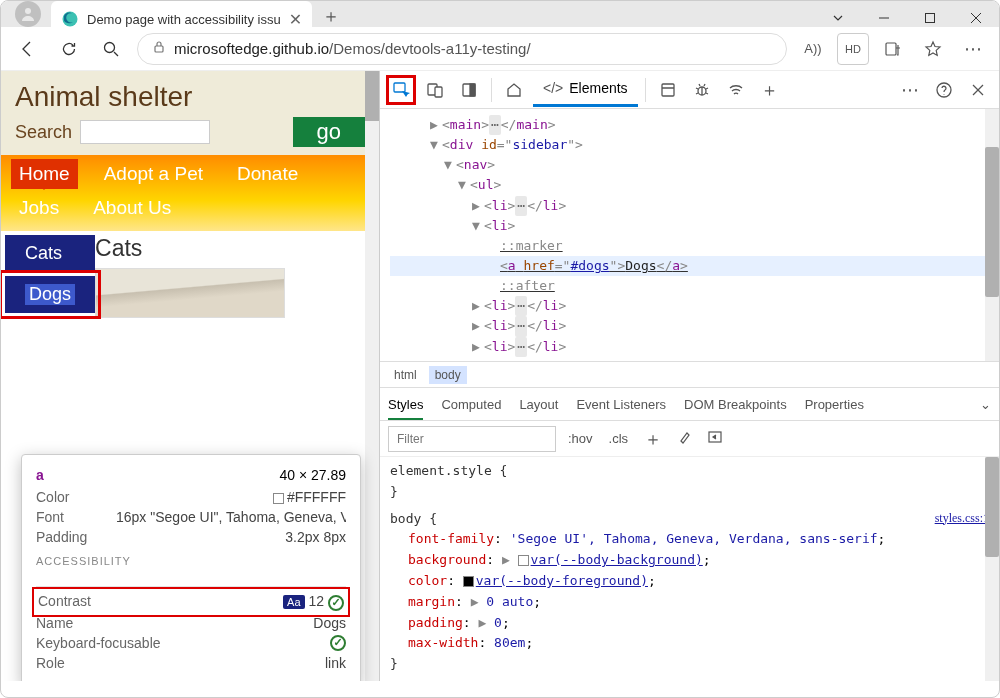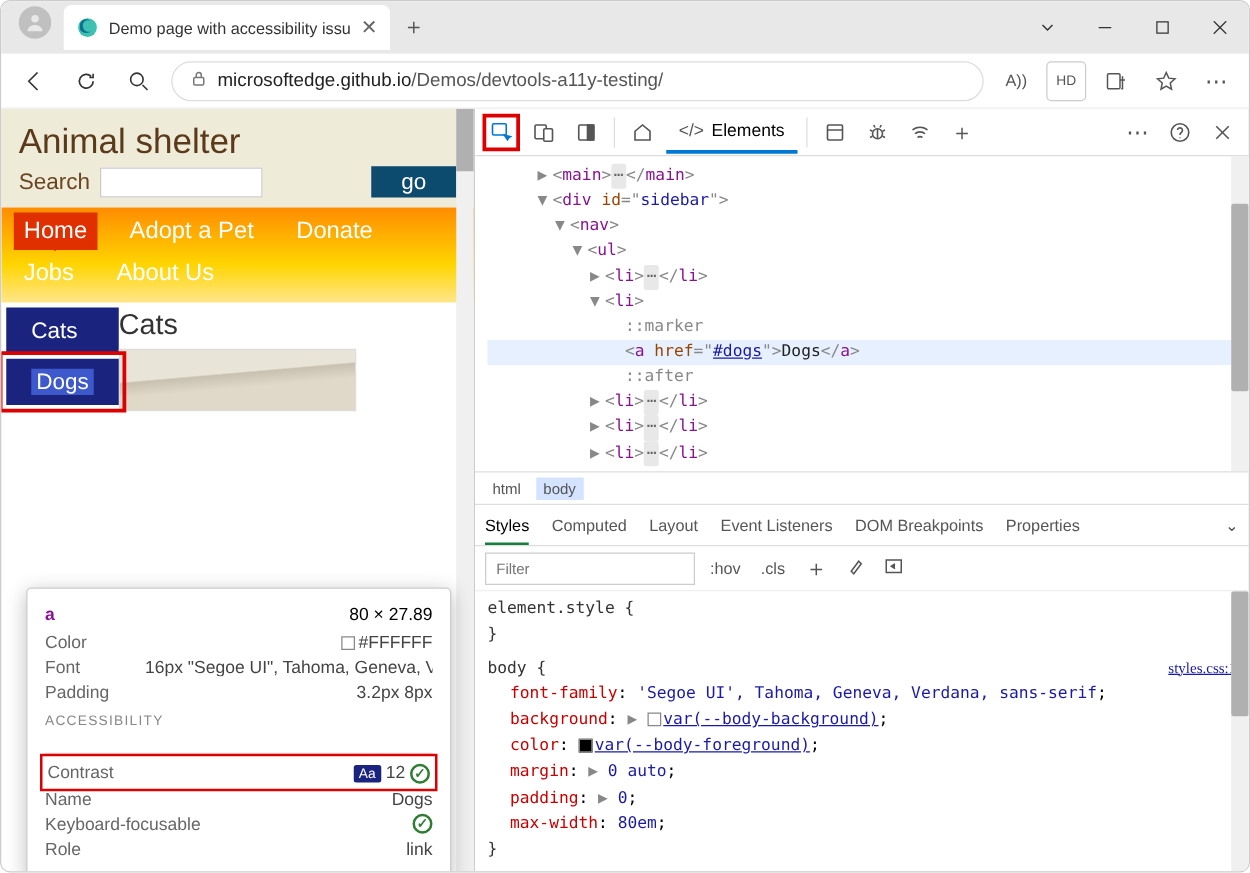--- a/index.html
+++ b/index.html
@@ -1,19 +1,19 @@
 <!DOCTYPE html>
 <html><head>
 <meta charset="utf-8">
 <style>
 * { box-sizing: border-box; margin: 0; padding: 0; }
 body { font-family: "Segoe UI", Tahoma, Geneva, Verdana, sans-serif; font-size: 13px; background: #fff; overflow: hidden; width: 1000px; height: 698px; border: 1px solid #ccc; border-radius: 8px; position: relative; }
 
 
-.titlebar { height: 42px; background: #e8e8e8; display: flex; align-items: center; }
+.titlebar { height: 26px; background: #e8e8e8; display: flex; align-items: flex-start; }
 .profile-circle { width: 26px; height: 26px; background: #c0c0c0; border-radius: 50%; margin: 0 10px 8px 14px; display: flex; align-items: center; justify-content: center; }
 .profile-circle svg { width: 16px; height: 16px; fill: #e8e8e8; }
 .tab { background: #fff; height: 36px; border-radius: 6px 6px 0 0; display: flex; align-items: center; padding: 0 10px; gap: 8px; min-width: 260px; }
 .tab-favicon { width: 18px; height: 18px; }
 .tab-title { font-size: 13px; color: #333; flex: 1; white-space: nowrap; overflow: hidden; }
 .tab-close { font-size: 16px; color: #666; cursor: pointer; }
 .newtab { width: 30px; height: 30px; display: flex; align-items: center; justify-content: center; font-size: 18px; color: #555; margin-left: 4px; margin-bottom: 3px; }
 .winbtns { margin-left: auto; display: flex; gap: 0; }
 .winbtn { width: 46px; height: 34px; display: flex; align-items: center; justify-content: center; color: #333; }
 .winbtn svg { width: 12px; height: 12px; stroke: #333; fill: none; stroke-width: 1; }
@@ -33,21 +33,21 @@
 .page-pane { width: 378px; position: relative; overflow: hidden; }
 .page-scroll-track { position: absolute; right: 0; top: 0; width: 14px; height: 100%; background: #f0f0f0; }
 .page-scroll-thumb { position: absolute; right: 0; top: 0; width: 14px; height: 50px; background: #b0b0b0; }
 
 
 .site-header { background: rgba(148, 122, 0, 0.15); padding: 10px 14px 8px 14px; }
 .site-title { font-size: 28px; color: #5a3a1a; font-weight: normal; margin-bottom: 4px; }
 .site-search { display: flex; align-items: center; gap: 8px; }
 .site-search-label { font-size: 18px; color: #6a4520; }
 .site-search-input { width: 130px; height: 24px; border: 1px solid #ccc; background: #fff; }
-.site-go { background: #0c4a6e; color: #fff; font-size: 18px; padding: 2px 24px; border: none; margin-left: auto; }
+.site-go { background: #15803d; color: #fff; font-size: 22px; padding: 2px 24px; border: none; margin-left: auto; }
 .site-nav { background: linear-gradient(to bottom, #ff8c00, #ffd500 60%, #ffe68a); padding: 4px 10px 8px 10px; display: flex; flex-wrap: wrap; gap: 4px 18px; }
 .site-nav a { color: #fff; font-size: 19px; text-decoration: none; padding: 4px 8px; position: relative; }
 .site-nav a.active { background: #e03000; }
 .site-nav a.active::after { content: ""; position: absolute; bottom: -7px; left: 50%; margin-left: -6px; border: 6px solid transparent; border-top-color: #e03000; }
 
 .page-body { display: flex; padding: 4px; gap: 0; }
 .side-tabs { display: flex; flex-direction: column; gap: 4px; }
 .side-tab { background: #1a237e; color: #fff; padding: 8px 20px; font-size: 18px; min-width: 90px; }
 .side-tab.highlighted { outline: 3px solid #d00; outline-offset: 3px; position: relative; }
 .side-tab.highlighted .inner { background: #3d59cc; display: inline-block; padding: 0 4px; }
@@ -79,21 +79,21 @@
 .dt-elements { flex: 1; overflow: hidden; position: relative; padding: 6px 0 6px 10px; font-family: Consolas, monospace; font-size: 13px; line-height: 1.55; color: #333; }
 .dt-elements .row { white-space: nowrap; }
 .dt-elements .punct { color: #888; }
 .dt-elements .tagname { color: #881391; }
 .dt-elements .attr { color: #994500; }
 .dt-elements .attrval { color: #1a1aa6; }
 .dt-elements .text { color: #222; }
 .dt-elements .pseudo { color: #888; }
 .dt-elements .arrow { color: #888; display: inline-block; width: 12px; }
 .dt-elements .hl { background: #e6f0ff; }
-.dt-elements .dots { display: inline-block; background: #e8e8e8; color: #666; padding: 0 2px; border-radius: 2px; } .i3 { padding-left: 40px; } .i4 { padding-left: 54px; } .i5 { padding-left: 68px; } .i6 { padding-left: 82px; } .i7 { padding-left: 96px; } .i8 { padding-left: 110px; }
+.dt-elements .dots { display: inline-block; background: #e8e8e8; color: #666; padding: 0 2px; border-radius: 2px; } .i3 { padding-left: 40px; } .i4 { padding-left: 54px; } .i5 { padding-left: 68px; } .i6 { padding-left: 82px; } .i7 { padding-left: 96px; } .i8 { padding-left: 110px; text-decoration: underline; }
 .dt-scroll-track { position: absolute; right: 0; top: 0; width: 14px; height: 100%; background: #f0f0f0; }
 .dt-scroll-thumb { position: absolute; right: 0; top: 38px; width: 14px; height: 150px; background: #b0b0b0; border-radius: 2px; }
 
 .dt-crumbs { height: 26px; border-top: 1px solid #ddd; display: flex; align-items: center; padding: 0 8px; font-size: 12px; gap: 6px; }
 .crumb { padding: 2px 6px; color: #555; }
 .crumb.sel { background: #d4e3ff; }
 
 .dt-styles-tabs { height: 34px; border-top: 1px solid #ddd; border-bottom: 1px solid #ddd; display: flex; align-items: center; padding: 0 8px; gap: 18px; font-size: 13px; color: #555; }
 .dt-styles-tabs .stab.active { color: #000; border-bottom: 2px solid #15803d; padding-bottom: 6px; margin-bottom: -8px; }
 
@@ -225,21 +225,21 @@
       </div>
       <div class="page-main">
         <h2>Cats</h2>
         <div class="page-img"></div>
       </div>
     </div>
 
     <div class="tooltip">
       <div class="tt-head">
         <span class="tag">a</span>
-        <span>80 × 27.89</span>
+        <span>40 × 27.89</span>
       </div>
       <div class="tt-row">
           <span class="label">Color</span>
           <span><span class="tt-color-swatch" style="background:#fff;"></span><span>#FFFFFF</span></span>
         </div>
       <div class="tt-row">
           <span class="label">Font</span>
           <span style="max-width:230px;overflow:hidden;white-space:nowrap;text-align:right;">16px "Segoe UI", Tahoma, Geneva, Verda…</span>
         </div>
       <div class="tt-row">

